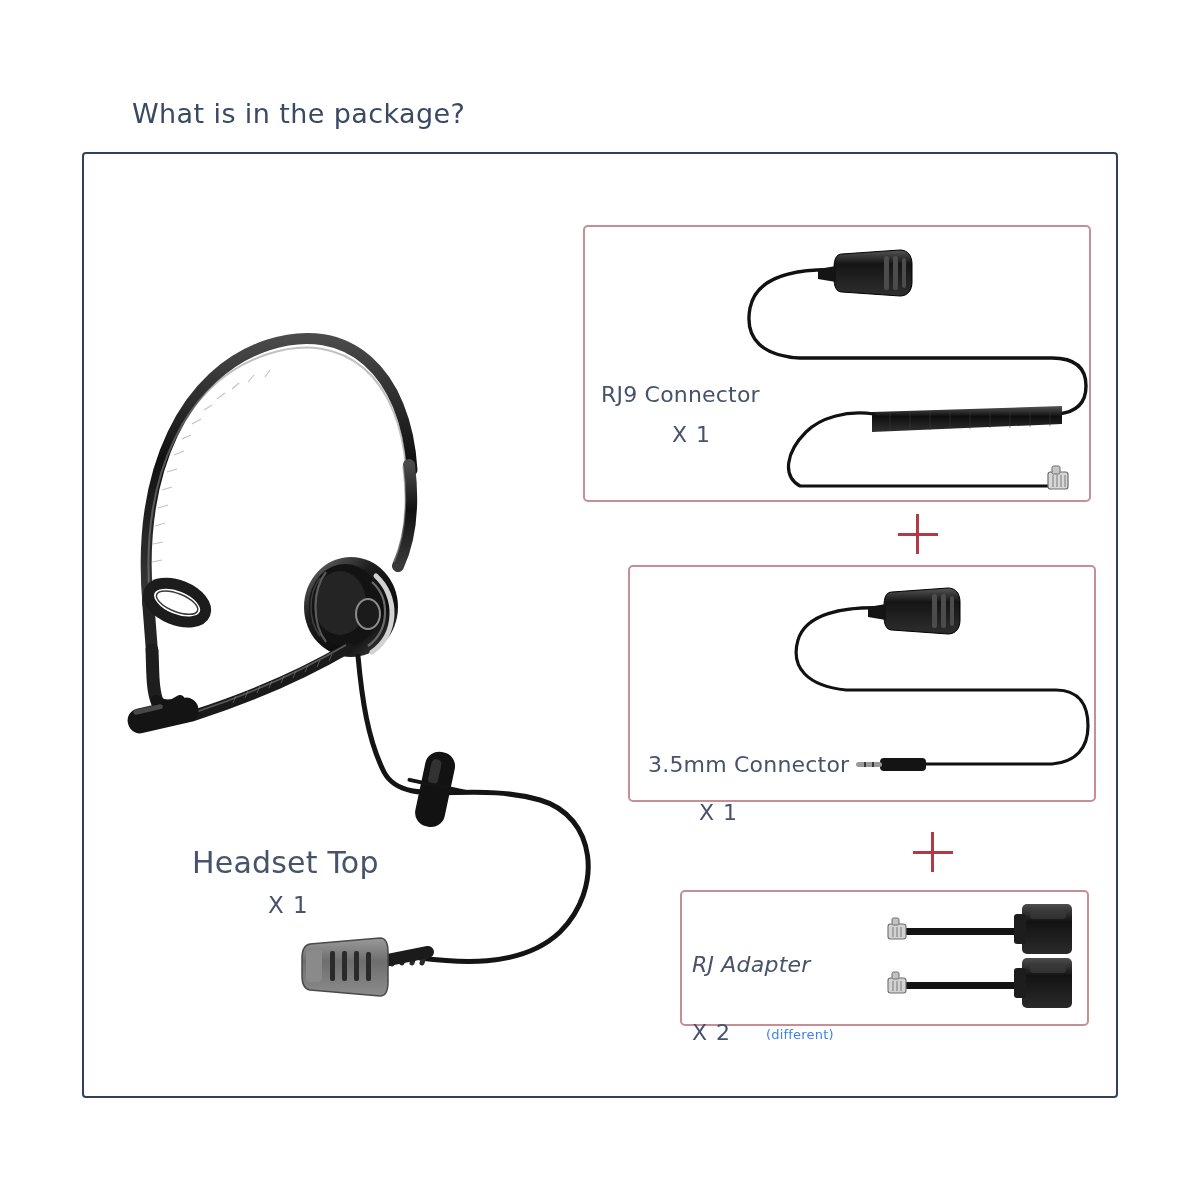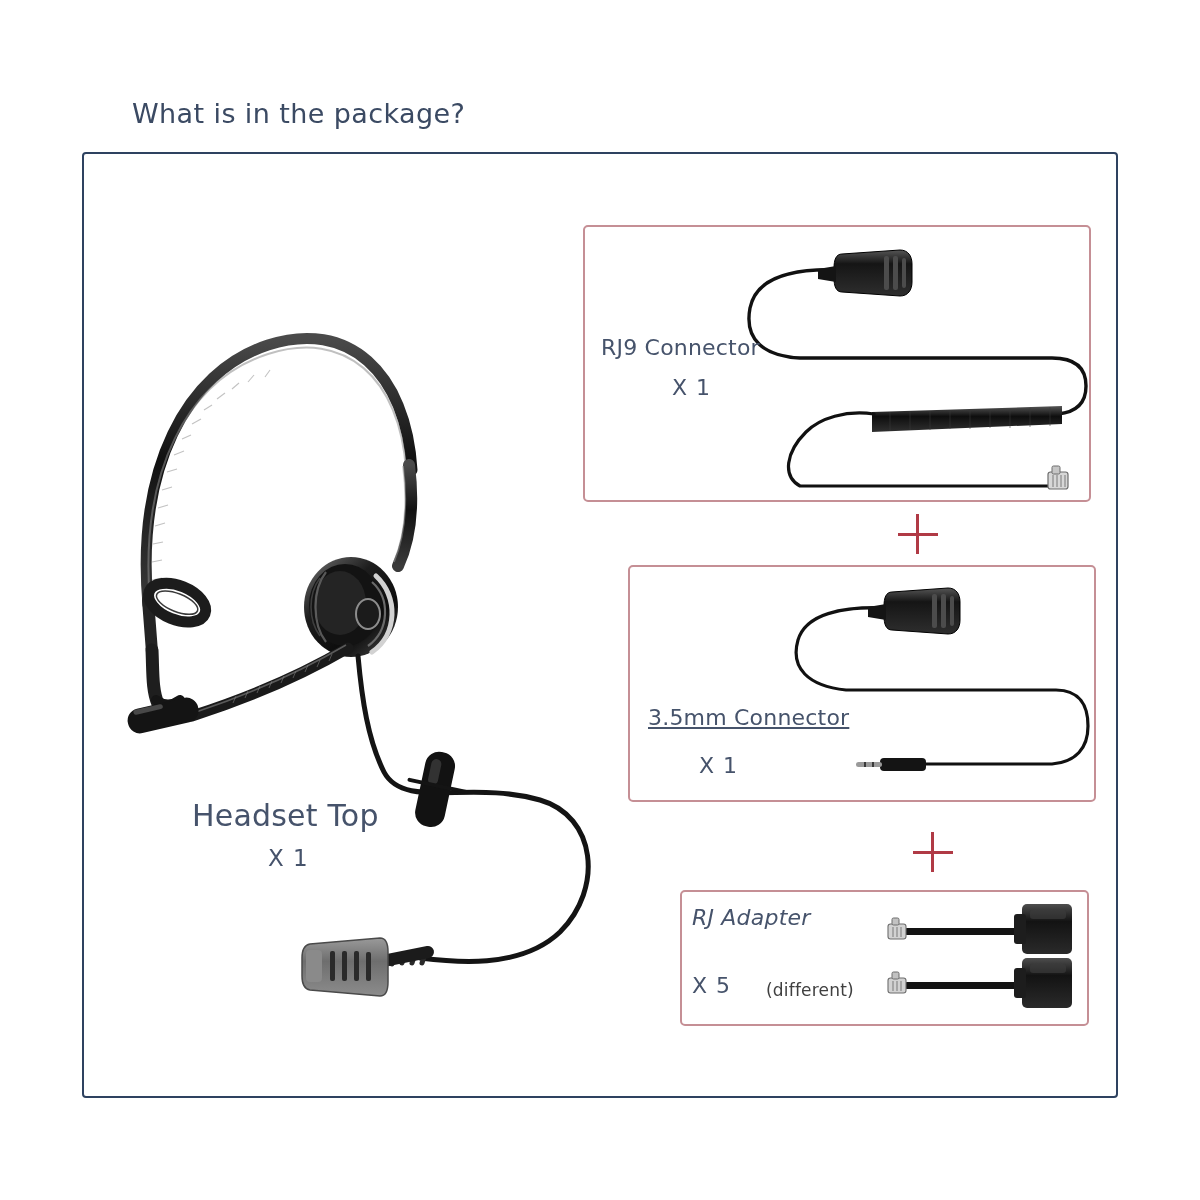--- a/index.html
+++ b/index.html
@@ -60,41 +60,42 @@
   .box-rj9      { left: 583px; top: 225px; width: 508px; height: 277px; }
   .box-35mm     { left: 628px; top: 565px; width: 468px; height: 237px; }
   .box-rjadapt  { left: 680px; top: 890px; width: 409px; height: 136px; }
 
   
   .box-label {
     position: absolute;
     color: #46536b;
     font-family: "DejaVu Sans", sans-serif;
     white-space: nowrap;
+    margin-top: 47px;
   }
   .label-title {
     font-size: 22px;
     letter-spacing: 0.2px;
   }
   .label-qty {
     font-size: 22px;
     letter-spacing: 1px;
   }
   .label-note {
-    font-size: 17px;
-    color: #404040;
+    font-size: 13px;
+    color: #3b82f6;
     letter-spacing: 0.2px;
   }
 
   
   .rj9-title { left: 601px; top: 335px; }
   .rj9-qty   { left: 672px; top: 375px; }
 
   
-  .m35-title { left: 648px; top: 705px; text-decoration: underline; }
+  .m35-title { left: 648px; top: 705px; }
   .m35-qty   { left: 699px; top: 753px; }
 
   
   .rja-title { left: 692px; top: 905px; font-style: italic; }
   .rja-qty   { left: 692px; top: 973px; }
   .rja-note  { left: 766px; top: 980px; }
 
   
   .hs-title {
     left: 192px; top: 798px;
@@ -396,19 +397,19 @@
   <div class="box-label hs-title">Headset Top</div>
   <div class="box-label hs-qty">X 1</div>
 
   <div class="box-label label-title rj9-title">RJ9 Connector</div>
   <div class="box-label label-qty rj9-qty">X 1</div>
 
   <div class="box-label label-title m35-title">3.5mm Connector</div>
   <div class="box-label label-qty m35-qty">X 1</div>
 
   <div class="box-label label-title rja-title">RJ Adapter</div>
-  <div class="box-label label-qty rja-qty">X 5</div>
+  <div class="box-label label-qty rja-qty">X 2</div>
   <div class="box-label label-note rja-note">(different)</div>
 
   <div class="plus-sep plus-1"></div>
   <div class="plus-sep plus-2"></div>
 
 </div>
 
 </body></html>

